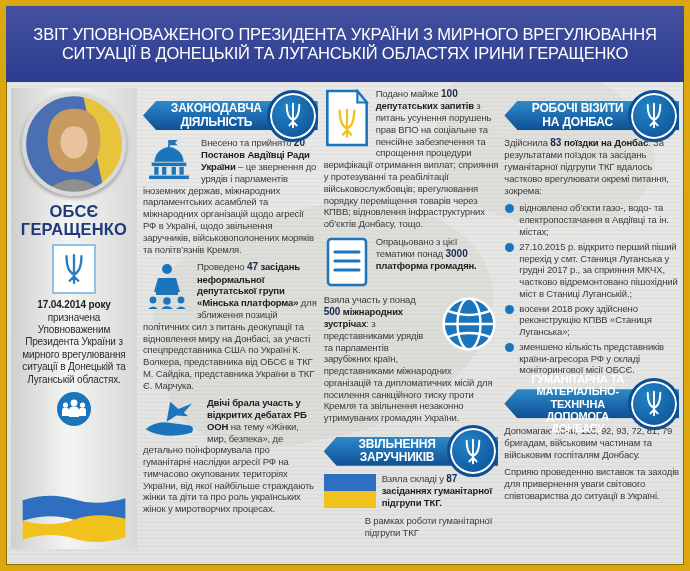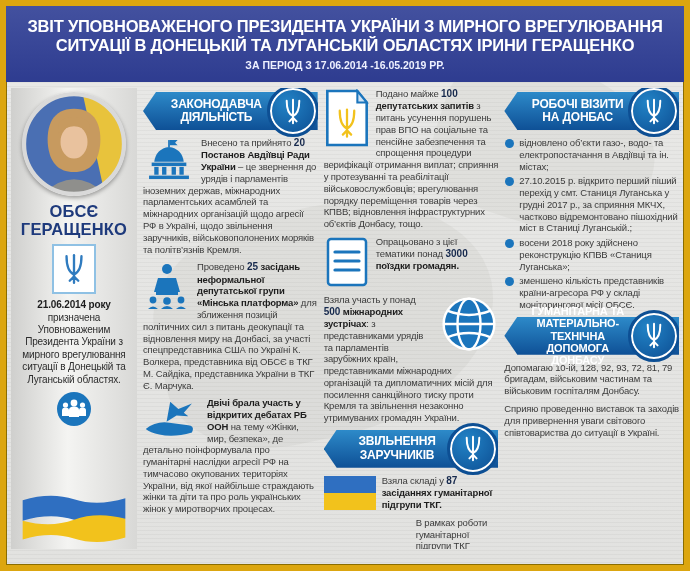--- a/index.html
+++ b/index.html
@@ -7,36 +7,36 @@
   .page{position:relative;width:690px;height:571px;box-sizing:border-box;border:6px solid #dca60f;
         box-shadow:inset 0 0 0 1px #8a6d00;background:
         repeating-linear-gradient(180deg,rgba(0,0,0,0.035) 0 1px,rgba(255,255,255,0) 1px 4px),
         linear-gradient(180deg,#e9e9e7,#e2e2e0);overflow:hidden;}
   .map-blob{position:absolute;background:#9a9a97;opacity:.10;border-radius:45% 55% 60% 40%;pointer-events:none;}
   .blob1{width:340px;height:230px;left:150px;top:200px;transform:rotate(-12deg);}
   .blob2{width:220px;height:160px;left:430px;top:60px;transform:rotate(18deg);}
 
   .header{position:relative;height:76px;background:linear-gradient(180deg,#43519f,#2e3c90);
           display:flex;flex-direction:column;align-items:center;justify-content:center;color:#fff;text-align:center;}
-  .h-line{font-size:16.5px;font-weight:bold;letter-spacing:-.2px;line-height:1.18;}
+  .h-line{font-size:16.5px;font-weight:normal;letter-spacing:-.2px;line-height:1.18;}
   .h-period{font-size:10.5px;font-weight:bold;margin-top:4px;color:#eef1ff;}
 
   .cols{position:relative;display:flex;gap:6px;padding:6px 5px 6px 5px;height:461px;}
   .col{flex:1;min-width:0;overflow:hidden;font-size:9.5px;line-height:1.24;color:#3b3b3b;letter-spacing:-.15px;}
   .col-left{flex:0 0 126px;display:flex;flex-direction:column;align-items:center;text-align:center;
             background:linear-gradient(90deg,#cfcfcd,#f4f4f2 45%,#d8d8d6);padding:4px 5px;box-sizing:border-box;font-size:10px;}
 
   b{color:#1d1d1d;}
   .num{font-size:10px;color:#16294d;letter-spacing:0;}
   .item{margin:0 0 6px 0;overflow:hidden;}
   .fl{float:left;margin:1px 6px 1px 0;}
   .fr{float:right;margin:1px 0 1px 6px;}
   .ic{color:#1b75bc;display:block;}
 
-  .banner{position:relative;margin:4px 0 7px 0;height:38px;}
+  .banner{position:relative;margin:13px 0 7px 0;height:29px;}
   .banner .bg{position:absolute;inset:0;background:linear-gradient(180deg,#2d8ac9,#0e5096);
               clip-path:polygon(13px 0,100% 0,100% 100%,13px 100%,0 50%);
               box-shadow:0 2px 3px rgba(0,0,0,.25);}
   .banner .txt{position:relative;height:100%;display:flex;flex-direction:column;justify-content:center;
                padding:0 48px 0 20px;text-align:center;color:#fff;font-weight:bold;text-transform:uppercase;
                font-size:12px;line-height:1.12;letter-spacing:-.2px;}
   .banner.small3 .txt{font-size:11px;}
   .seal{position:absolute;right:2px;top:50%;transform:translateY(-50%);width:42px;height:42px;border-radius:50%;
         background:radial-gradient(circle at 35% 30%,#2283c6,#0d4f94);border:2px solid #fff;outline:3px solid #0d4f94;
         display:flex;align-items:center;justify-content:center;}
@@ -71,21 +71,20 @@
   </defs>
 </svg>
 
 <div class="page">
   <div class="map-blob blob1"></div>
   <div class="map-blob blob2"></div>
 
   <div class="header">
     <div class="h-line">ЗВІТ УПОВНОВАЖЕНОГО ПРЕЗИДЕНТА УКРАЇНИ З МИРНОГО ВРЕГУЛЮВАННЯ</div>
     <div class="h-line">СИТУАЦІЇ В ДОНЕЦЬКІЙ ТА ЛУГАНСЬКІЙ ОБЛАСТЯХ ІРИНИ ГЕРАЩЕНКО</div>
-    <div class="h-period">ЗА ПЕРІОД З 17.06.2014 -16.05.2019 РР.</div>
   </div>
 
   <div class="cols">
 
     <aside class="col col-left">
       <svg class="portrait" width="104" height="104" viewBox="0 0 100 100">
         <defs>
             <clipPath id="pc">
               <circle cx="50" cy="50" r="48"></circle>
             </clipPath>
@@ -105,21 +104,21 @@
         <div>ОБСЄ</div>
         <div>ГЕРАЩЕНКО</div>
       </div>
 
       <div class="emblem-box">
         <svg width="26" height="32">
             <use href="#trident"></use>
           </svg>
       </div>
 
-      <p class="p-text"><b>21.06.2014 року</b><span> призначена Уповноваженим Президента України з мирного врегулювання ситуації в Донецькій та Луганській областях.</span></p>
+      <p class="p-text"><b>17.04.2014 року</b><span> призначена Уповноваженим Президента України з мирного врегулювання ситуації в Донецькій та Луганській областях.</span></p>
 
       <svg class="ic" width="36" height="36" viewBox="0 0 36 36">
         <circle cx="18" cy="18" r="17" fill="#1b75bc"></circle>
         <g fill="#fff">
           <circle cx="18" cy="12" r="3.4"></circle>
             <path d="M13 26 v-7 q0 -3.5 5 -3.5 t5 3.5 v7 Z"></path>
           <circle cx="9.5" cy="14" r="2.6"></circle>
             <path d="M6 25 v-5.5 q0 -3 3.5 -3 t3.5 3 V25 Z"></path>
           <circle cx="26.5" cy="14" r="2.6"></circle>
             <path d="M23 25 v-5.5 q0 -3 3.5 -3 t3.5 3 V25 Z"></path>
@@ -166,21 +165,21 @@
       <div class="item">
         <svg class="ic fl" width="48" height="48" viewBox="0 0 48 48" fill="#1b75bc">
           <circle cx="24" cy="7" r="5"></circle>
             <path d="M15 16 h18 l4 14 h-26 Z"></path>
           <rect x="13" y="30" width="22" height="3"></rect>
           <circle cx="10" cy="38" r="3.4"></circle>
             <circle cx="24" cy="39" r="3.8"></circle>
             <circle cx="38" cy="38" r="3.4"></circle>
           <path d="M5 47 q5 -5 10 0 Z M18 47 q6 -6 12 0 Z M33 47 q5 -5 10 0 Z"></path>
         </svg>
-        <span><span>Проведено </span><b class="num">25</b><span> </span><b>засідань неформальної депутатської групи «Мінська платформа»</b><span> для зближення позицій політичних сил з питань деокупації та відновлення миру на Донбасі, за участі спецпредставника США по Україні К. Волкера, представника від ОБСЄ в ТКГ М. Сайдіка, представника України в ТКГ Є. Марчука.</span></span>
+        <span><span>Проведено </span><b class="num">47</b><span> </span><b>засідань неформальної депутатської групи «Мінська платформа»</b><span> для зближення позицій політичних сил з питань деокупації та відновлення миру на Донбасі, за участі спецпредставника США по Україні К. Волкера, представника від ОБСЄ в ТКГ М. Сайдіка, представника України в ТКГ Є. Марчука.</span></span>
       </div>
 
       <div class="item">
         <svg class="ic fl" width="58" height="42" viewBox="0 0 64 46" fill="#1b75bc">
           <path d="M30 4 l9 8 l15 -6 l-9 10 l5 4 l-13 -1 l-11 7 l2 -11 Z"></path>
           <path d="M3 34 q11 -9 26 -7 l21 3 q6 1 5 5 l-1 3 q-21 6 -36 2 q-10 -2 -15 -6 Z"></path>
         </svg>
         <span><b>Двічі брала участь у відкритих дебатах РБ ООН</b><span> на тему «Жінки, мир, безпека», де детально поінформувала про гуманітарні наслідки агресії РФ на тимчасово окупованих територіях України, від якої найбільше страждають жінки та діти та про роль українських жінок у миротворчих процесах.</span></span>
       </div>
 
@@ -202,21 +201,21 @@
 
       <div class="item">
         <svg class="fl" width="46" height="50" viewBox="0 0 44 50">
           <rect x="3" y="2" width="38" height="46" rx="3" fill="#fff" stroke="#1b75bc" stroke-width="2.5"></rect>
           <g stroke="#1b75bc" stroke-width="3.2" stroke-linecap="round">
             <line x1="10" y1="15" x2="34" y2="15"></line>
               <line x1="10" y1="24" x2="34" y2="24"></line>
               <line x1="10" y1="33" x2="34" y2="33"></line>
           </g>
         </svg>
-        <span><span>Опрацьовано з цієї тематики понад </span><b class="num">3000</b><span> </span><b>поїздки громадян.</b></span>
+        <span><span>Опрацьовано з цієї тематики понад </span><b class="num">3000</b><span> </span><b>платформа громадян.</b></span>
       </div>
 
       <div class="item">
         <svg class="fr" width="58" height="58" viewBox="0 0 48 48">
           <circle cx="24" cy="24" r="21" fill="#1b75bc"></circle>
           <g fill="none" stroke="#fff" stroke-width="2">
             <circle cx="24" cy="24" r="21"></circle>
             <ellipse cx="24" cy="24" rx="9.5" ry="21"></ellipse>
             <line x1="3" y1="24" x2="45" y2="24"></line>
             <path d="M6 13 q18 7 36 0 M6 35 q18 -7 36 0"></path>
@@ -239,38 +238,39 @@
       </div>
 
       <div class="item">
         <svg class="fl" width="52" height="34" viewBox="0 0 52 34">
           <rect x="0" y="0" width="52" height="17" fill="#2f6fc1"></rect>
           <rect x="0" y="17" width="52" height="17" fill="#f2c21c"></rect>
         </svg>
         <span><span>Взяла складі у </span><b class="num">87</b><span> </span><b>засіданнях гуманітарної підгрупи ТКГ.</b></span>
       </div>
 
-      <p class="item indent" style="margin-left:92px"><span>В рамках роботи гуманітарної підгрупи ТКГ </span></p>
+      <p class="item indent" style="margin-left:41px"><span>В рамках роботи гуманітарної підгрупи ТКГ </span></p>
 
     </section>
 
     <section class="col col-right">
       <div class="banner">
         <div class="bg"></div>
         <div class="txt">
           <span>РОБОЧІ ВІЗИТИ</span>
           <span>НА ДОНБАС</span>
         </div>
         <span class="seal">
             <svg width="22" height="27">
               <use href="#trident"></use>
             </svg>
           </span>
       </div>
 
+      <p class="para"><span>Здійснила </span><b class="num">83</b><span> </span><b>поїздки на Донбас</b><span>. За результатами поїздок та засідань гуманітарної підгрупи ТКГ вдалось частково врегулювати окремі питання, зокрема:</span></p>
 
       <ul class="bullets">
         <li><span>відновлено об’єкти газо-, водо- та електропостачання в Авдіївці та ін. містах;</span></li>
         <li><span>27.10.2015 р. відкрито перший піший перехід у смт. Станиця Луганська у грудні 2017 р., за сприяння МКЧХ, частково відремонтовано пішохідний міст в Станиці Луганській.;</span></li>
         <li><span>восени 2018 року здійснено реконструкцію КПВВ «Станиця Луганська»;</span></li>
         <li><span>зменшено кількість представників країни-агресора РФ у складі моніторингової місії ОБСЄ.</span></li>
       </ul>
 
       <div class="banner small3">
         <div class="bg"></div>

